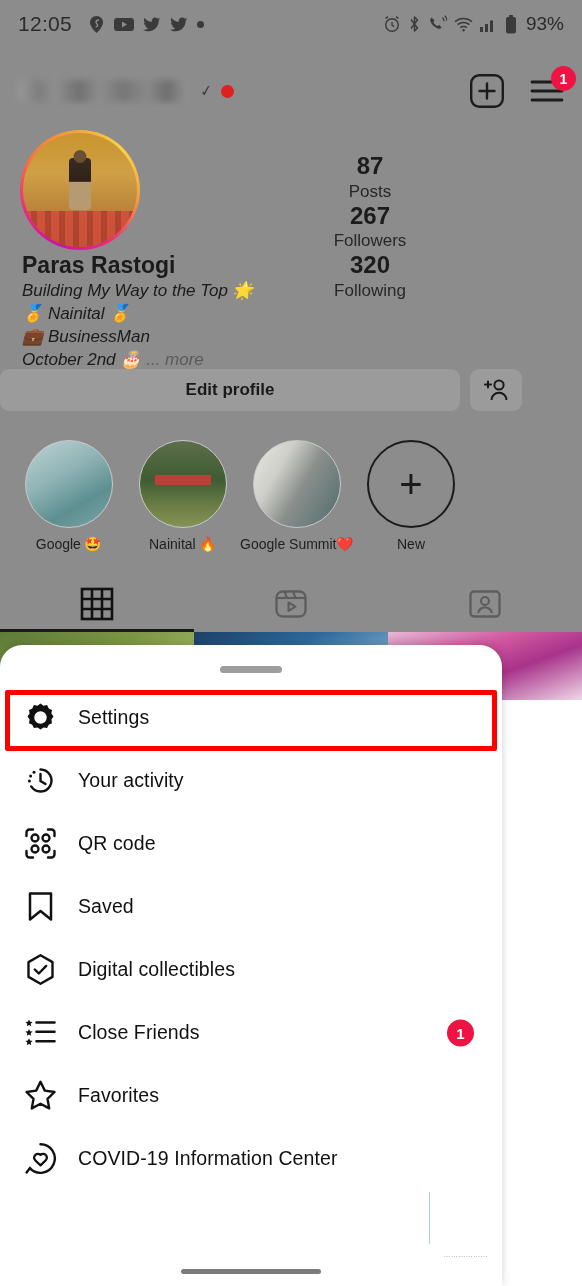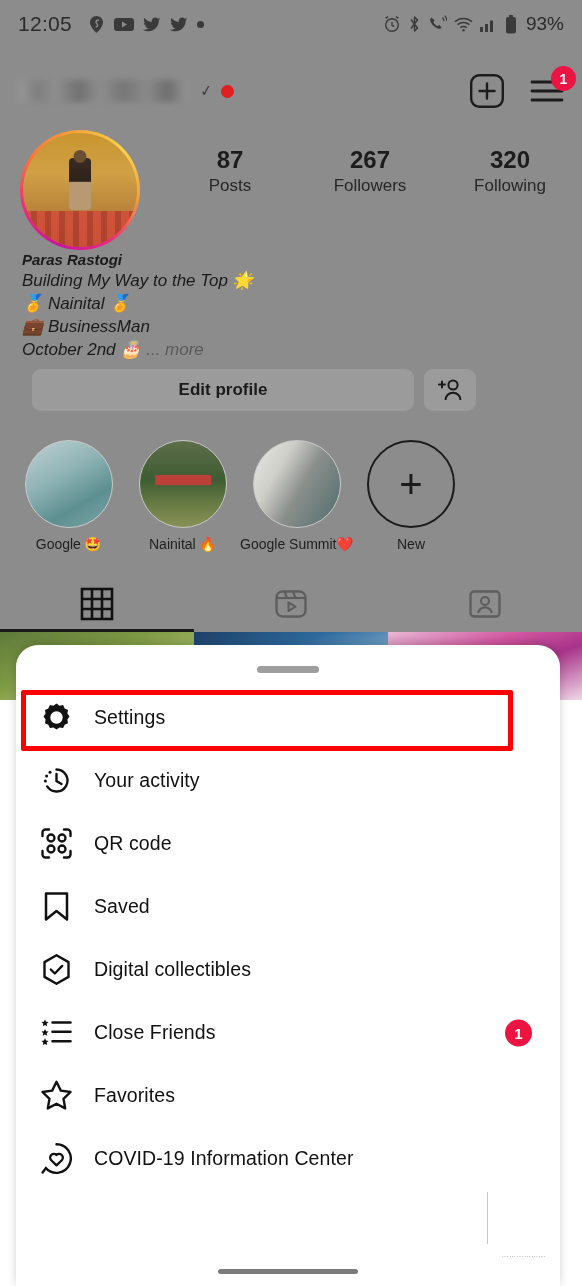--- a/index.html
+++ b/index.html
@@ -62,33 +62,33 @@
   .avatar-inner {
     width: 100%; height: 100%; border-radius: 50%; overflow: hidden;
     background: #b98a2e; position: relative;
     background: linear-gradient(180deg,#c9952f 0%, #d0a046 35%, #b8823a 70%, #a86c2c 100%);
   }
   .av-person { position:absolute; left:50%; top:22%; transform:translateX(-50%); width: 22px; height: 52px;
     background: linear-gradient(180deg,#3a2b20 0%,#2d2219 45%,#b79a72 46%,#b79a72 100%); border-radius: 4px; }
   .av-head { position:absolute; left:50%; top:15%; transform:translateX(-50%); width:13px;height:13px;border-radius:50%;background:#6b4f33;}
   .av-floor { position:absolute; left:0; bottom:0; width:100%; height:32%;
     background: repeating-linear-gradient(90deg,#d14b3a 0 8px,#b03a2c 8px 14px); opacity:.85;}
-  .stats { position: absolute; left: 160px; top: 16px; width: 420px; display: flex; }
+  .stats { position: absolute; left: 160px; top: 22px; width: 420px; display: flex; flex-direction: column; }
   .stat { flex: 1; text-align: center; }
   .stat-num { font-size: 24px; font-weight: 700; color: #1c1c1c; line-height: 1.15; }
   .stat-lbl { font-size: 17px; color: #272727; margin-top: 2px; }
 
   
   .bio { position: absolute; left: 22px; top: 250px; width: 380px; color: #1b1b1b; }
-  .bio-name { font-size: 15px; font-weight: 700; line-height: 1.32; font-style: italic; }
+  .bio-name { font-size: 23px; font-weight: 700; line-height: 1.32; }
   .bio-line { font-size: 17px; line-height: 1.35; font-style: italic; }
   .bio-more { color: #5a5a5a; }
 
   
-  .btn-row { position: absolute; left: 32px; top: 369px; width: 444px; display: flex; gap: 10px; }
+  .btn-row { position: absolute; left: 0; top: 369px; width: 522px; display: flex; gap: 10px; }
   .edit-profile {
     flex: 1; height: 42px; border-radius: 9px; background: #9b9b9b;
     display: flex; align-items: center; justify-content: center;
     font-size: 17px; font-weight: 700; color: #1a1a1a;
   }
   .add-person {
     width: 52px; height: 42px; border-radius: 9px; background: #9b9b9b;
     display: flex; align-items: center; justify-content: center;
   }
 
@@ -117,21 +117,21 @@
 
   
   .grid-strip { position: absolute; left: 0; top: 632px; width: 582px; height: 68px; display: flex; }
   .gcell { flex: 1; }
   .gc1 { background: linear-gradient(160deg,#5e7a3a 0%, #7f9a45 40%, #a9bd6a 70%, #d8d37a 100%); }
   .gc2 { background: linear-gradient(160deg,#1c3f66 0%, #2e6a9e 35%, #7ca9cc 65%, #e0d9a8 100%); }
   .gc3 { background: linear-gradient(160deg,#e8b9d6 0%, #d257a0 35%, #a8338a 60%, #f0d8e8 100%); }
 
   
   .sheet {
-    position: absolute; left: 16px; top: 645px; width: 544px; height: 641px;
+    position: absolute; left: 0; top: 645px; width: 502px; height: 641px;
     background: #ffffff; border-radius: 22px 22px 0 0;
     box-shadow: 0 -2px 10px rgba(0,0,0,.18);
   }
   .sheet-handle {
     width: 62px; height: 7px; border-radius: 4px; background: #9d9d9d;
     margin: 21px auto 0;
   }
   .menu { margin-top: 13px; }
   .menu-item {
     position: relative; height: 63px; display: flex; align-items: center;

